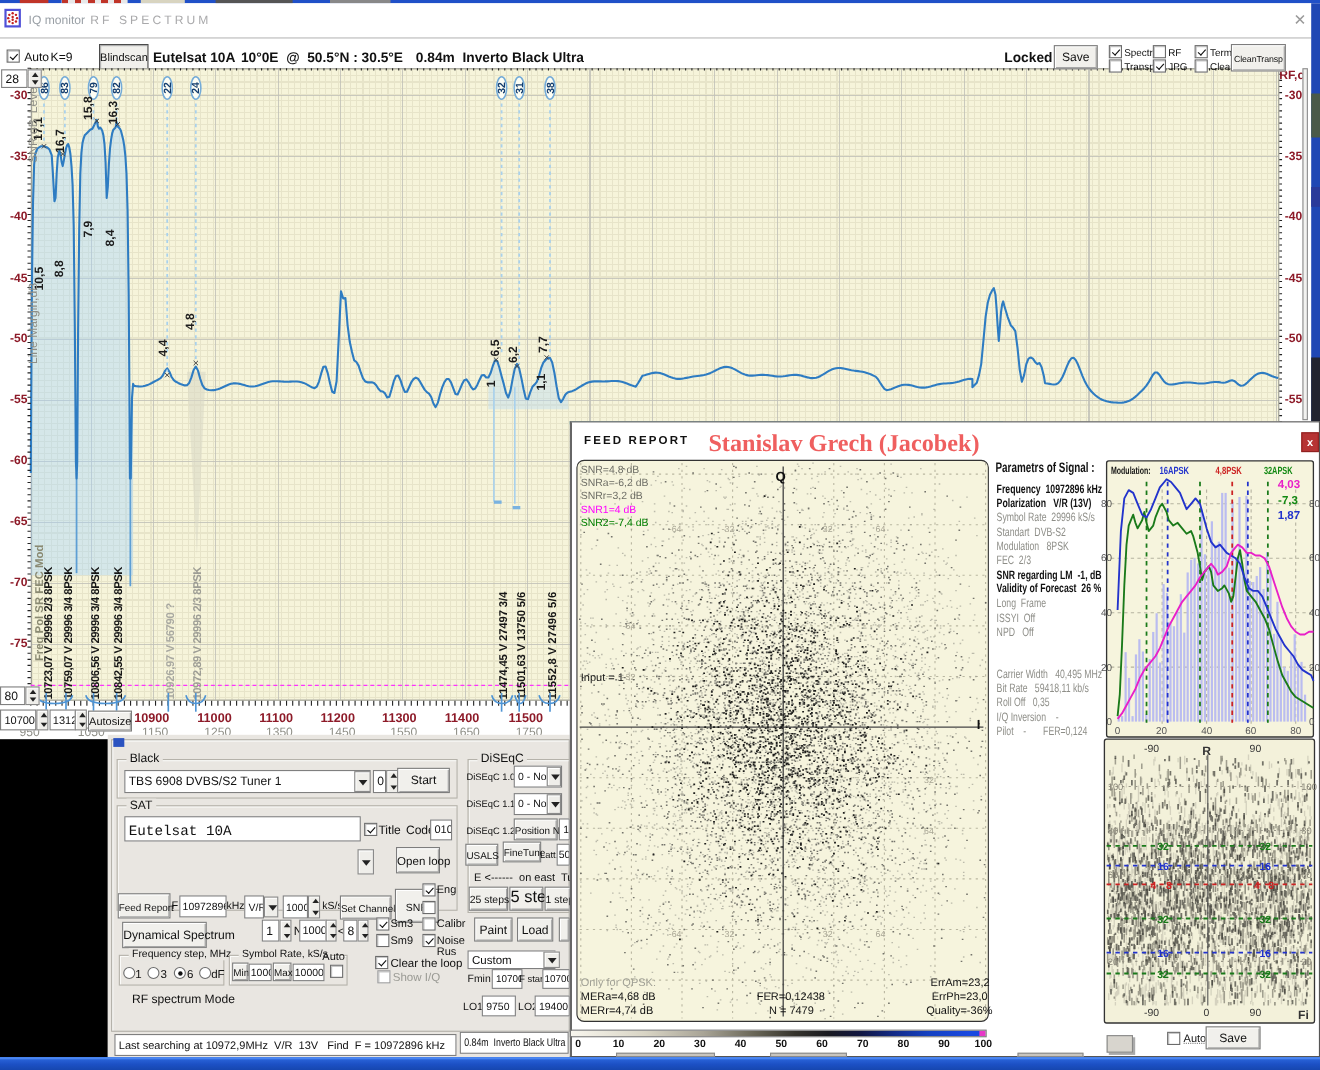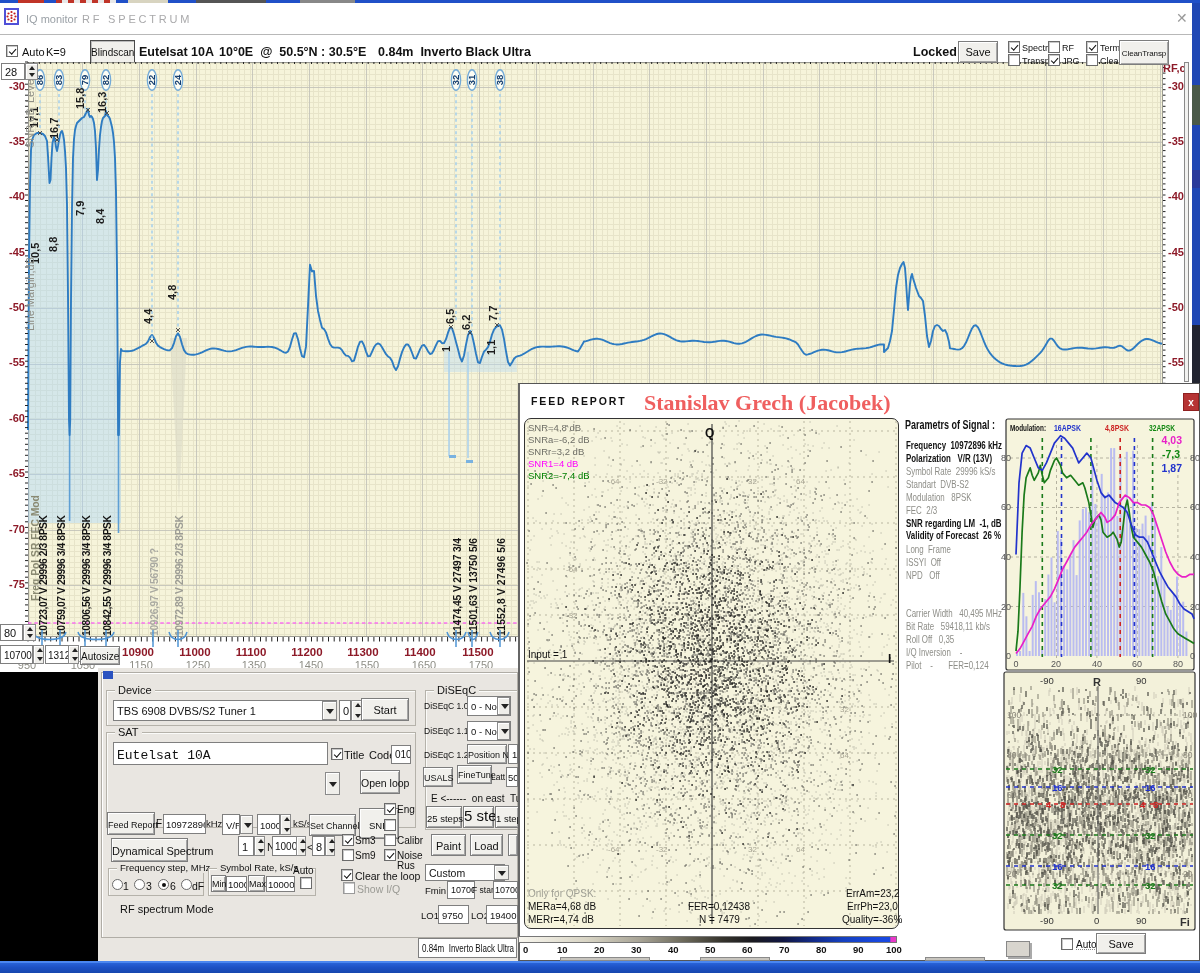--- a/index.html
+++ b/index.html
@@ -249,21 +249,21 @@
     </div>
 <div class="btn" style="left:80px;top:646px;width:40px;height:19px;padding-top:4px;font-size:10px">Autosize</div>
 
 <div class="abs" style="left:0;top:672px;width:98px;height:291px;background:#000;z-index:1"></div>
 <div class="abs" style="left:98px;top:668px;width:420px;height:295px;background:#e9e6e1;z-index:1"></div>
 <div class="abs" style="left:101px;top:672px;width:417px;height:266px;border:1px solid #b0ada6;box-shadow:inset 1px 1px 0 #fff;z-index:1"></div>
 <div class="abs" style="left:103px;top:671px;width:10px;height:8px;background:#2a52c0;z-index:1"></div>
 <div id="ctl" class="abs" style="left:0;top:0;width:1200px;height:973px;z-index:2;pointer-events:none">
 
 <div class="gb" style="left:106px;top:690px;width:310px;height:36px">
-        <span>Device</span>
+        <span>Black</span>
       </div>
 <div class="inp" style="left:113px;top:700px;width:224px;height:21px;padding-top:4px">TBS 6908 DVBS/S2 Tuner 1</div>
 <div class="dda" style="left:322px;top:701px;height:19px"></div>
 <div class="inp" style="left:339px;top:700px;width:12px;height:21px;padding-top:4px">0</div>
 <div class="spinb" style="left:351px;top:700px;height:21px">
         <i class="u"></i>
         <i class="d"></i>
       </div>
 <div class="btn" style="left:361px;top:698px;width:48px;height:23px;padding-top:5px">Start</div>
 
@@ -342,20 +342,21 @@
 <div class="inp" style="left:226px;top:876px;width:21px;height:16px;padding-top:2px;font-size:9.5px;padding-left:1px">1000</div>
 <div class="btn" style="left:248px;top:875px;width:17px;height:17px;padding-top:3px;font-size:9px">Max</div>
 <div class="inp" style="left:266px;top:876px;width:29px;height:16px;padding-top:2px;font-size:9.5px;padding-left:1px">10000</div>
 <div class="lb" style="left:293px;top:865px;font-size:10px">Auto</div>
 <div class="cb" style="left:300px;top:877px"></div>
 <div class="cb ck" style="left:341px;top:869px"></div>
       <div class="lb" style="left:355px;top:870px;font-size:10.5px">Clear the loop</div>
 <div class="cb gy" style="left:343px;top:882px"></div>
       <div class="lb" style="left:357px;top:883px;color:#9a9a94;font-size:10.5px">Show I/Q</div>
 <div class="lb" style="left:120px;top:903px">RF spectrum Mode</div>
+<div class="inp" style="left:104px;top:940px;width:311px;height:20px;padding-top:5px;font-size:10px">Last searching at 10972,9MHz&nbsp; V/R&nbsp; 13V&nbsp;&nbsp; Find&nbsp; F = 10972896 kHz</div>
 
 <div class="gb" style="left:425px;top:690px;width:93px;height:140px">
         <span>DiSEqC</span>
       </div>
 <div class="lb" style="left:424px;top:701px;font-size:8.5px">DiSEqC 1.0</div>
 <div class="inp" style="left:467px;top:696px;width:44px;height:20px;padding-top:4px;font-size:9.5px">0 - No</div>
 <div class="dda" style="left:497px;top:697px;height:18px;width:13px"></div>
 <div class="lb" style="left:424px;top:726px;font-size:8.5px">DiSEqC 1.1</div>
 <div class="inp" style="left:467px;top:721px;width:44px;height:20px;padding-top:4px;font-size:9.5px">0 - No</div>
 <div class="dda" style="left:497px;top:722px;height:18px;width:13px"></div>
@@ -423,21 +424,21 @@
 <div class="lb" style="left:644px;top:390px;font-family:Liberation Serif, serif;font-weight:bold;font-size:22px;color:#ef5f5f">Stanislav Grech (Jacobek)</div>
 <div class="abs" style="left:1183px;top:393px;width:16px;height:18px;background:#b63434;border:1px solid #902020;color:#fff;font:bold 10px 'Liberation Sans',sans-serif;text-align:center;padding-top:3px">x</div>
 
 <div class="lb" style="left:528px;top:422px;font-size:9.5px;color:#6e6e66">SNR=4,8 dB</div>
 <div class="lb" style="left:528px;top:434px;font-size:9.5px;color:#6e6e66">SNRa=-6,2 dB</div>
 <div class="lb" style="left:528px;top:446px;font-size:9.5px;color:#6e6e66">SNRr=3,2 dB</div>
 <div class="lb" style="left:528px;top:458px;font-size:9.5px;color:#ff00ff">SNR1=4 dB</div>
 <div class="lb" style="left:528px;top:470px;font-size:9.5px;color:#008000">SNR2=-7,4 dB</div>
 <div class="lb" style="left:705px;top:426px;font-weight:bold;font-size:12px">Q</div>
 <div class="lb" style="left:888px;top:652px;font-weight:bold;font-size:12px">I</div>
-<div class="lb" style="left:528px;top:649px;font-size:10px">Input = 1</div>
+<div class="lb" style="left:528px;top:611px;font-size:10px">Input = 1</div>
 <div class="lb" style="left:528px;top:888px;font-size:10px;color:#a0a095">Only for QPSK:</div>
 <div class="lb" style="left:528px;top:901px;font-size:10px">MERa=4,68 dB</div>
 <div class="lb" style="left:528px;top:914px;font-size:10px">MERr=4,74 dB</div>
 <div class="lb" style="left:688px;top:901px;font-size:10px">FER=0,12438</div>
 <div class="lb" style="left:699px;top:914px;font-size:10px">N = 7479</div>
 <div class="lb" style="left:846px;top:888px;font-size:10px">ErrAm=23,2</div>
 <div class="lb" style="left:847px;top:901px;font-size:10px">ErrPh=23,0</div>
 <div class="lb" style="left:842px;top:914px;font-size:10px">Quality=-36%</div>
 
 <div class="abs" style="left:518px;top:936px;width:379px;height:7px;border:1px solid #777;background:linear-gradient(90deg,#f8f6ee 0%,#d8d4c4 18%,#a8a496 32%,#6a6758 44%,#35332c 54%,#1a1a20 62%,#101642 70%,#122a88 78%,#1440c0 86%,#1848e0 96%,#1848e0 98.4%,#e838c8 98.6%)"></div>

